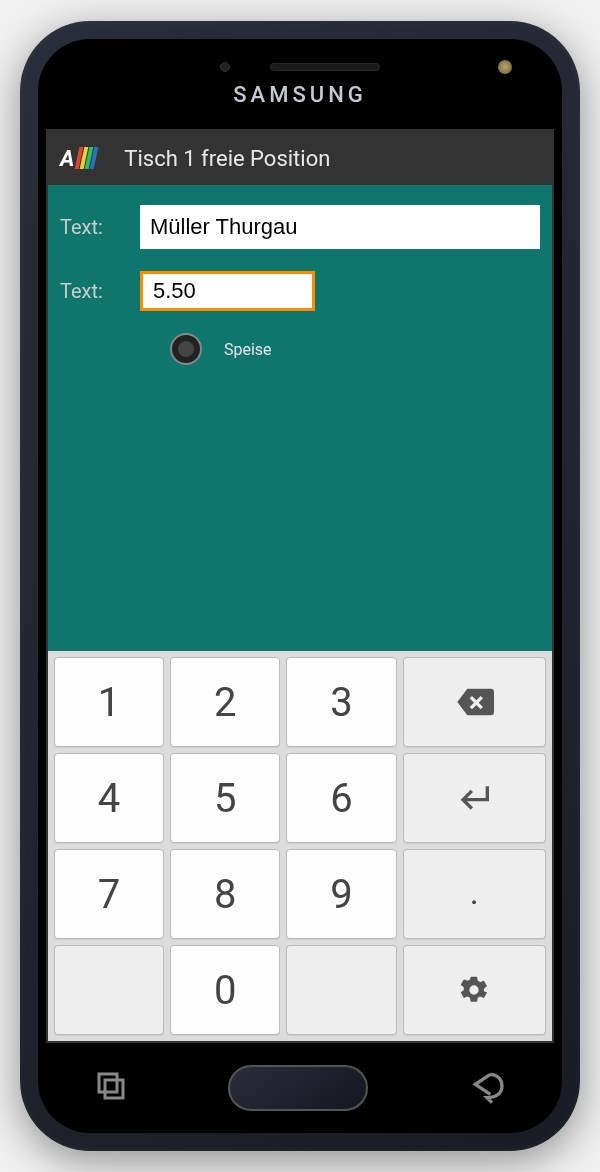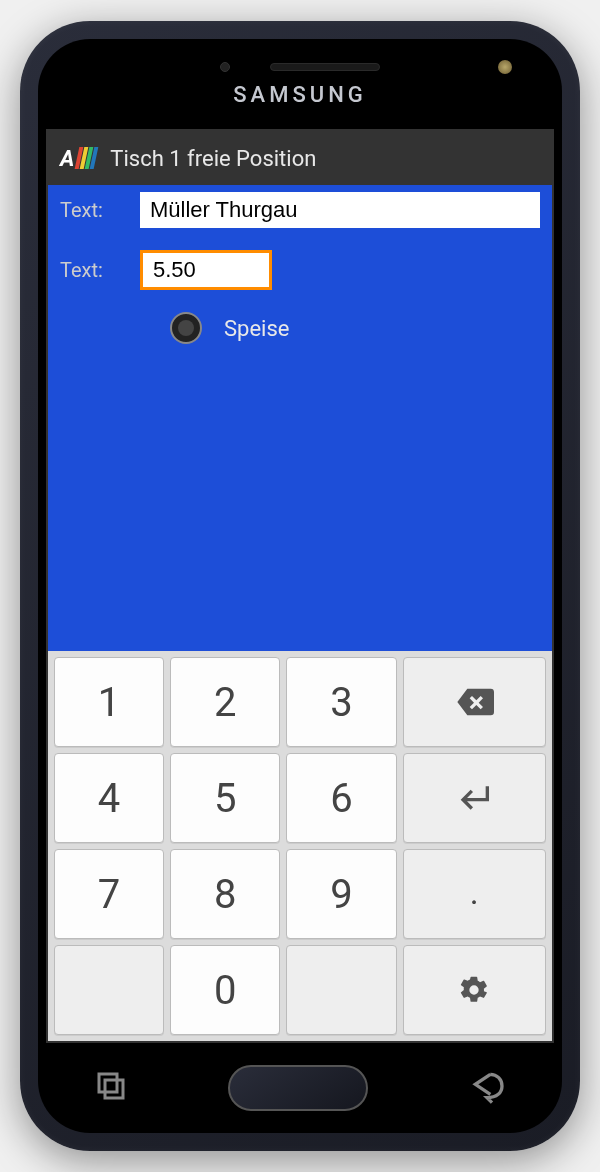--- a/index.html
+++ b/index.html
@@ -71,60 +71,60 @@
     height: 54px;
     display: flex;
     align-items: center;
     padding: 0 12px;
     gap: 14px;
   }
   .app-icon { display: flex; align-items: center; gap:1px; }
   .app-icon .a { color:#fff; font-weight:bold; font-size:22px; margin-right:2px; font-style: italic;}
   .stripe { width:4px; height:22px; transform: skewX(-12deg); }
   .s1{background:#d43; } .s2{background:#ec3;} .s3{background:#3b6;} .s4{background:#27b;}
-  .app-title { color:#e8e8e8; font-size:22px; font-weight:400; }
+  .app-title { color:#e8e8e8; font-size:22px; font-weight:400;margin-left:14px; }
 
   .content {
     flex: 1;
-    background: #1d4ed8;
-    padding: 7px 12px 12px;
+    background: #0f766e;
+    padding: 20px 12px 12px;
   }
   .form-row { display:flex; align-items:center; margin-bottom:22px; gap:10px; }
   .label { color:#ccc; font-size:20px; width:70px; }
   .text-input {
     flex:1;
     background:#fff;
     color:#000;
     font-size:22px;
     padding:4px 10px;
     border:none;
-    height:36px;
+    height:44px;
   }
   .price-input {
-    width: 132px;
+    width: 175px;
     background:#fff;
     color:#000;
     font-size:22px;
     padding:4px 10px;
     border:3px solid #ff8c00;
     height:40px;
     position: relative;
   }
   .price-wrapper { position: relative; display:inline-block; }
   .radio-group { margin-left: 110px; margin-top: 20px; display:flex; flex-direction:column; gap:18px; }
   .radio-row { display:flex; align-items:center; gap:22px; }
   .radio {
     width:32px; height:32px; border-radius:50%;
     border:2px solid #888; display:flex; align-items:center; justify-content:center;
     background:#222;
   }
   .radio.checked .dot { width:14px; height:14px; border-radius:50%; background:#7bd636; display:block; }
   .radio .dot { display:none; }
   .radio.unchecked .innerdark { width:16px; height:16px; border-radius:50%; background:#444; display:block;}
-  .radio-label { color:#e8e8e8; font-size:22px; }
+  .radio-label { color:#e8e8e8; font-size:16px; }
 
   .keyboard {
     background:#dcdcdc;
     padding:6px;
     display:grid;
     grid-template-columns: 1fr 1fr 1fr 1.3fr;
     grid-template-rows: repeat(4, 90px);
     gap:6px;
   }
   .key {

